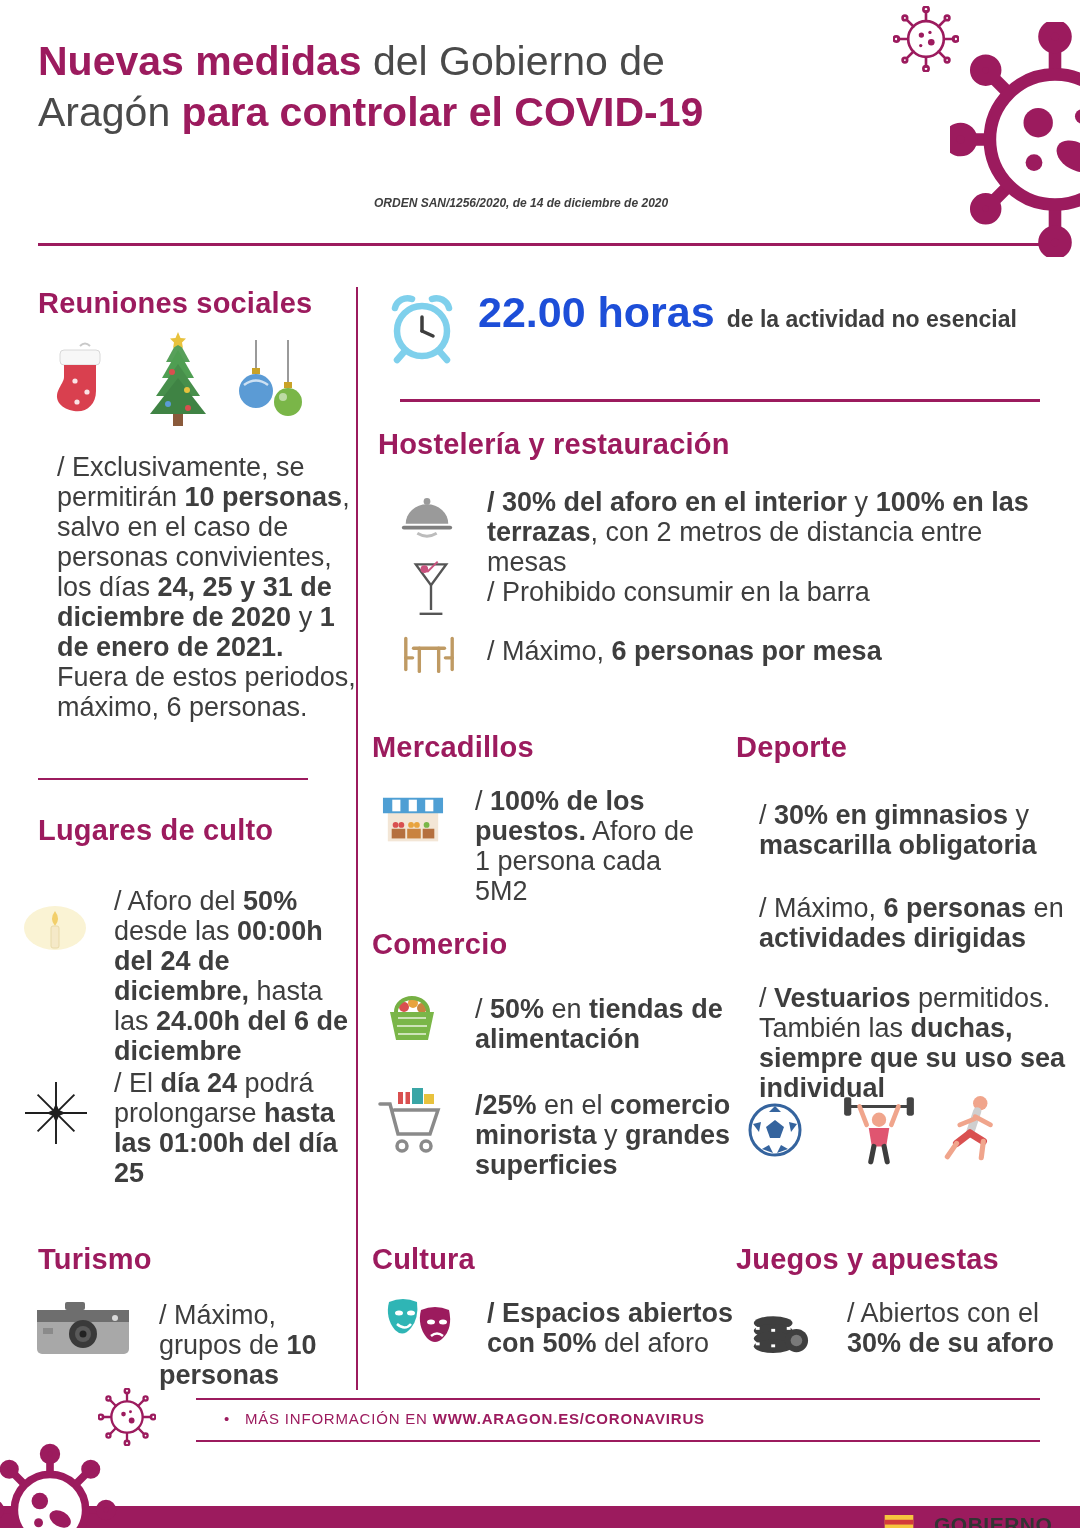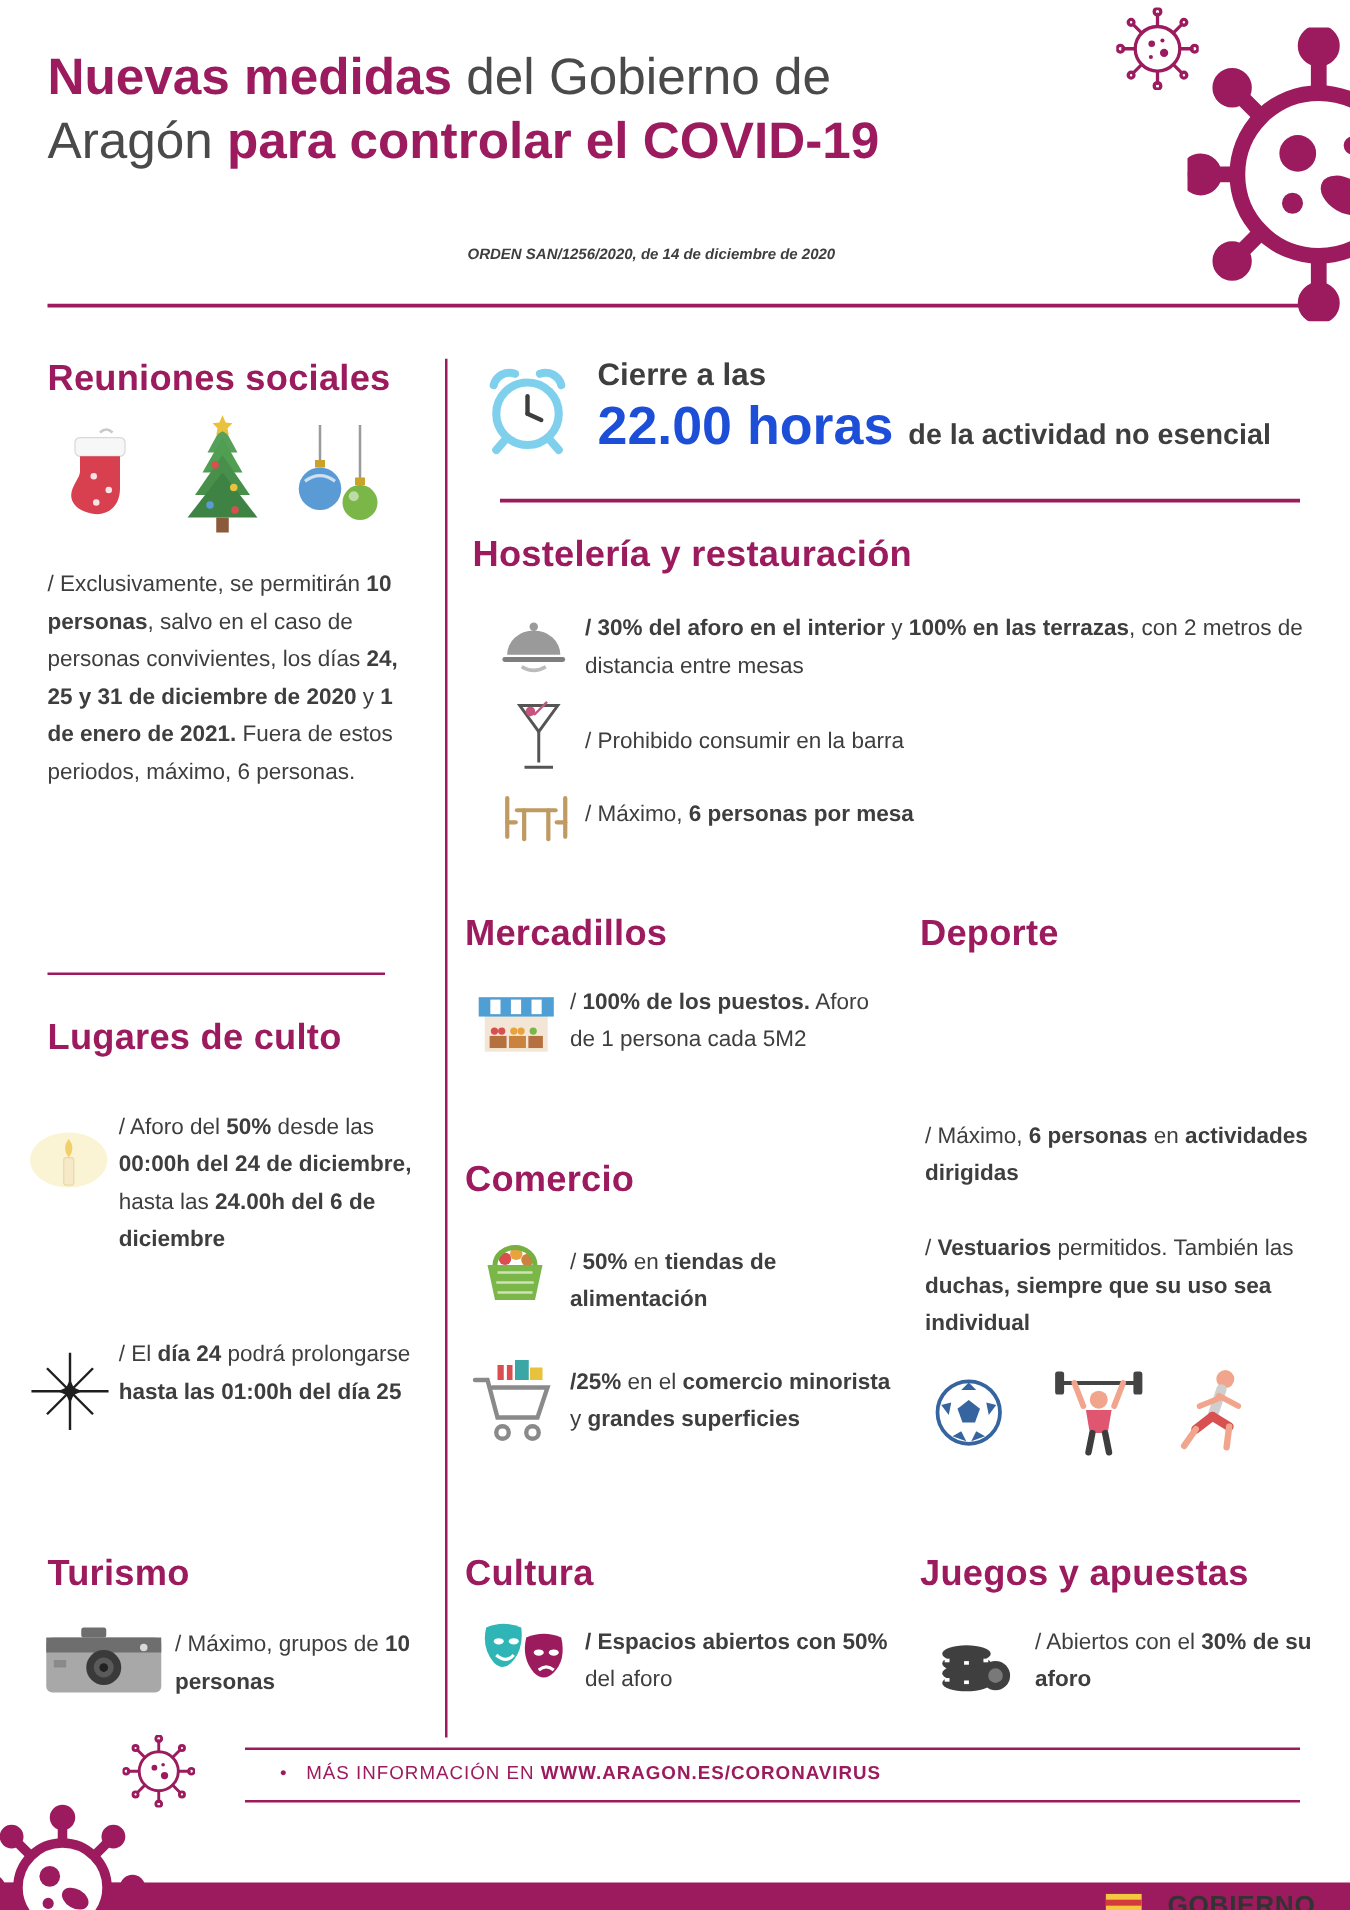--- a/index.html
+++ b/index.html
@@ -7,21 +7,21 @@
   .canvas {
     position:relative; width:1080px; height:1528px; margin:0 auto;
     background:#ffffff; overflow:hidden;
     font-family:"Liberation Sans", sans-serif; color:#3e3e3e;
   }
   .abs { position:absolute; }
   .acc { color:#9c1b5e; }
   .b { font-weight:700; }
   .hr { background:#9c1b5e; }
   .sec-title { font-size:29px; font-weight:700; color:#9c1b5e; letter-spacing:.2px; }
-  .txt { font-size:18px; line-height:30px; color:#3e3e3e; }
+  .txt { font-size:27px; line-height:30px; color:#3e3e3e;margin-left:19px; }
   .title { font-size:41px; line-height:51px; color:#4a4a4a; font-weight:400; }
   .alert { font-size:37px; font-weight:400; color:#9c1b5e; }
   .order { font-size:12px; font-style:italic; font-weight:700; color:#3e3e3e; }
   .closure-line1 { font-size:25px; font-weight:700; color:#3e3e3e; }
   .closure-time { font-size:43px; font-weight:700; color:#1d4ed8; }
   .closure-suffix { font-size:23px; font-weight:700; color:#3e3e3e; margin-left:12px; }
   .footer-info { font-size:15px; letter-spacing:.8px; color:#9c1b5e; }
   .logo-text { font-size:21px; font-weight:700; color:#333; line-height:23px; letter-spacing:.5px; }
   svg { display:block; }
 </style>
@@ -196,21 +196,20 @@
         <line x1="58" y1="66" x2="65" y2="74"></line>
       </g>
       <g stroke="#3e3e3e" stroke-width="3.5" stroke-linecap="round">
         <line x1="40" y1="45" x2="40" y2="31"></line>
         <line x1="40" y1="45" x2="51" y2="50"></line>
       </g>
     </svg>
   </div>
 
   <div class="abs" style="left:478px; top:286px; width:570px;">
-    <div class="closure-line1">Cierre a las</div>
     <div style="display:flex; align-items:baseline; margin-top:2px;">
       <span class="closure-time">22.00 horas</span>
       <span class="closure-suffix">de la actividad no esencial</span>
     </div>
   </div>
 
   <div class="abs hr" style="left:400px; top:399px; width:640px; height:2.5px;"></div>
 
   <div class="abs sec-title" style="left:378px; top:428px;">Hostelería y restauración</div>
 
@@ -267,20 +266,21 @@
       <circle cx="46" cy="33" r="3" fill="#7ab648"></circle>
       <rect x="10" y="37" width="14" height="10" fill="#b5703f"></rect>
       <rect x="26" y="37" width="14" height="10" fill="#c9833f"></rect>
       <rect x="42" y="37" width="12" height="10" fill="#b5703f"></rect>
     </svg>
   </div>
   <div class="abs txt" style="left:456px; top:786px; width:240px;"><span>/ </span><span class="b">100% de los puestos.</span><span> Aforo de 1 persona cada 5M2</span></div>
 
   <div class="abs sec-title" style="left:736px; top:731px;">Deporte</div>
 
+  <div class="abs txt" style="left:740px; top:800px; width:308px;"><span>/ </span><span class="b">30% en gimnasios</span><span> y </span><span class="b">mascarilla obligatoria</span></div>
   <div class="abs txt" style="left:740px; top:893px; width:308px;"><span>/ Máximo, </span><span class="b">6 personas</span><span> en </span><span class="b">actividades dirigidas</span></div>
   <div class="abs txt" style="left:740px; top:983px; width:312px;"><span>/ </span><span class="b">Vestuarios</span><span> permitidos. También las </span><span class="b">duchas, siempre que su uso sea individual</span></div>
 
   <div class="abs" style="left:747px; top:1102px;">
     <svg width="56" height="56" viewBox="0 0 56 56">
       <circle cx="28" cy="28" r="25" fill="#fff" stroke="#35649e" stroke-width="3"></circle>
       <polygon points="28,18 37,25 33,36 23,36 19,25" fill="#35649e"></polygon>
       <polygon points="28,4 34,10 22,10" fill="#35649e"></polygon>
       <polygon points="6,22 14,20 12,30" fill="#35649e"></polygon>
       <polygon points="50,22 42,20 44,30" fill="#35649e"></polygon>

